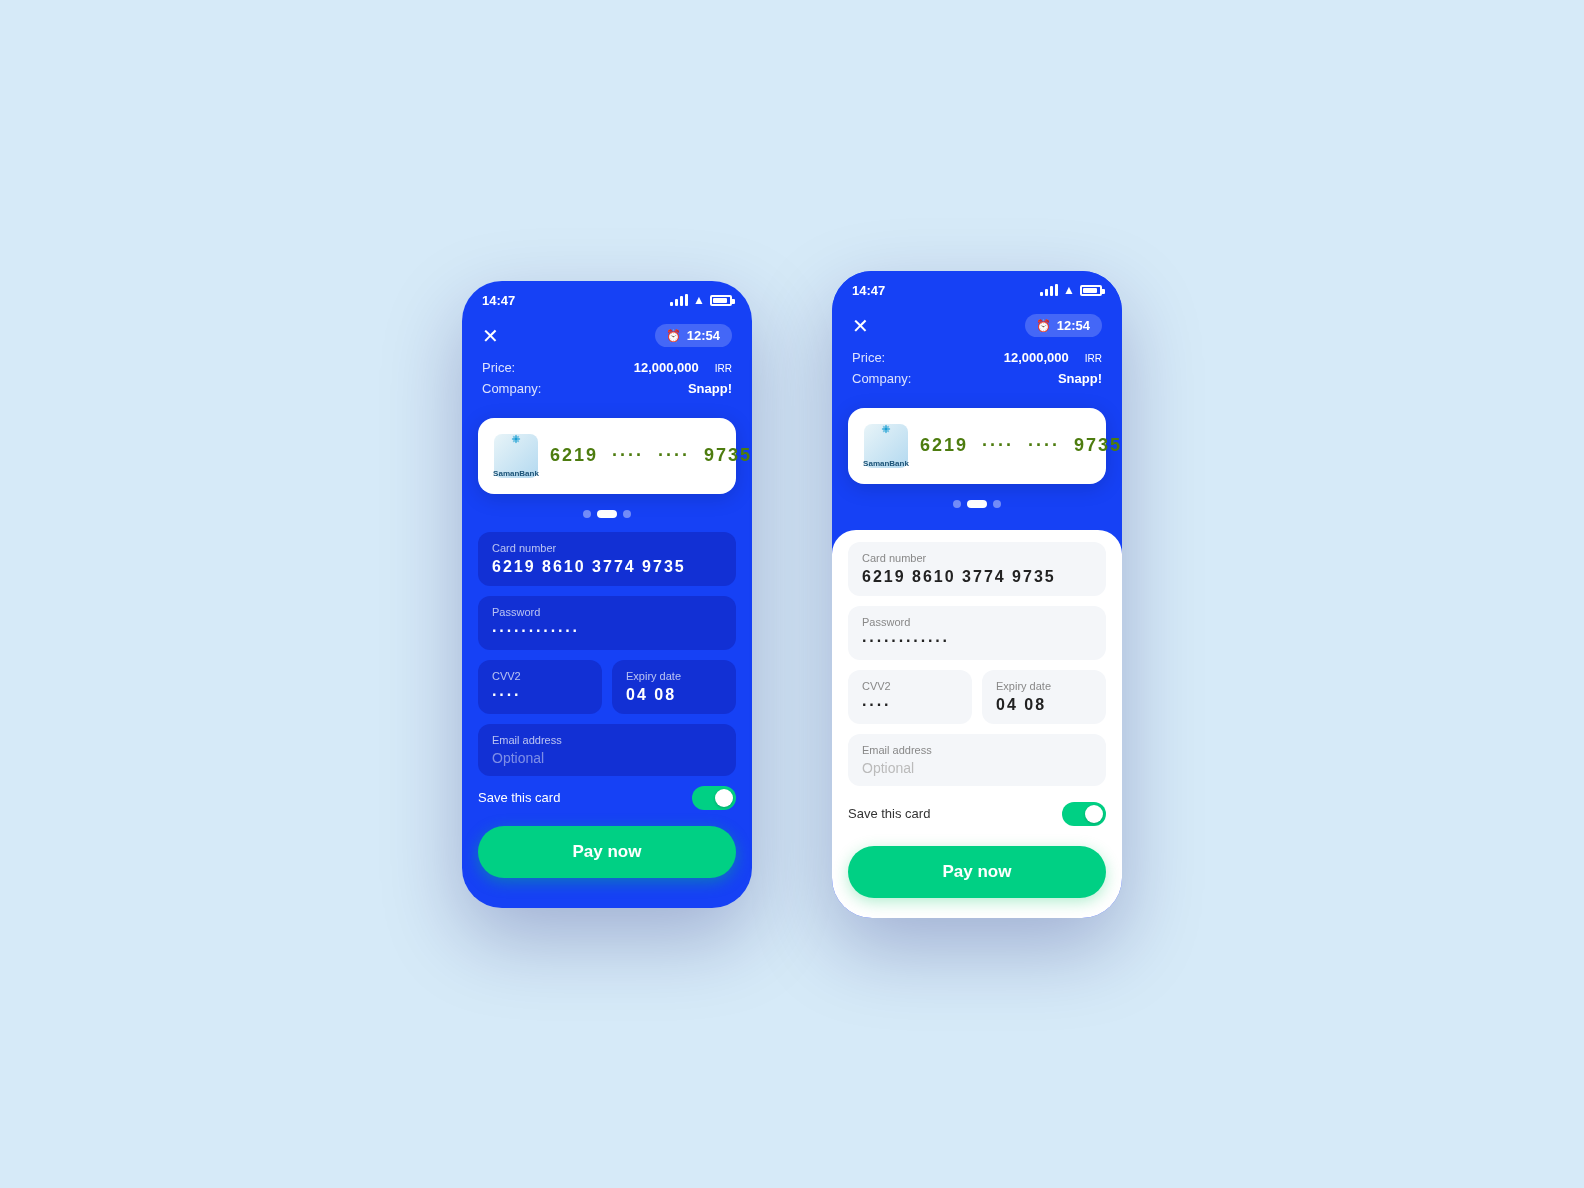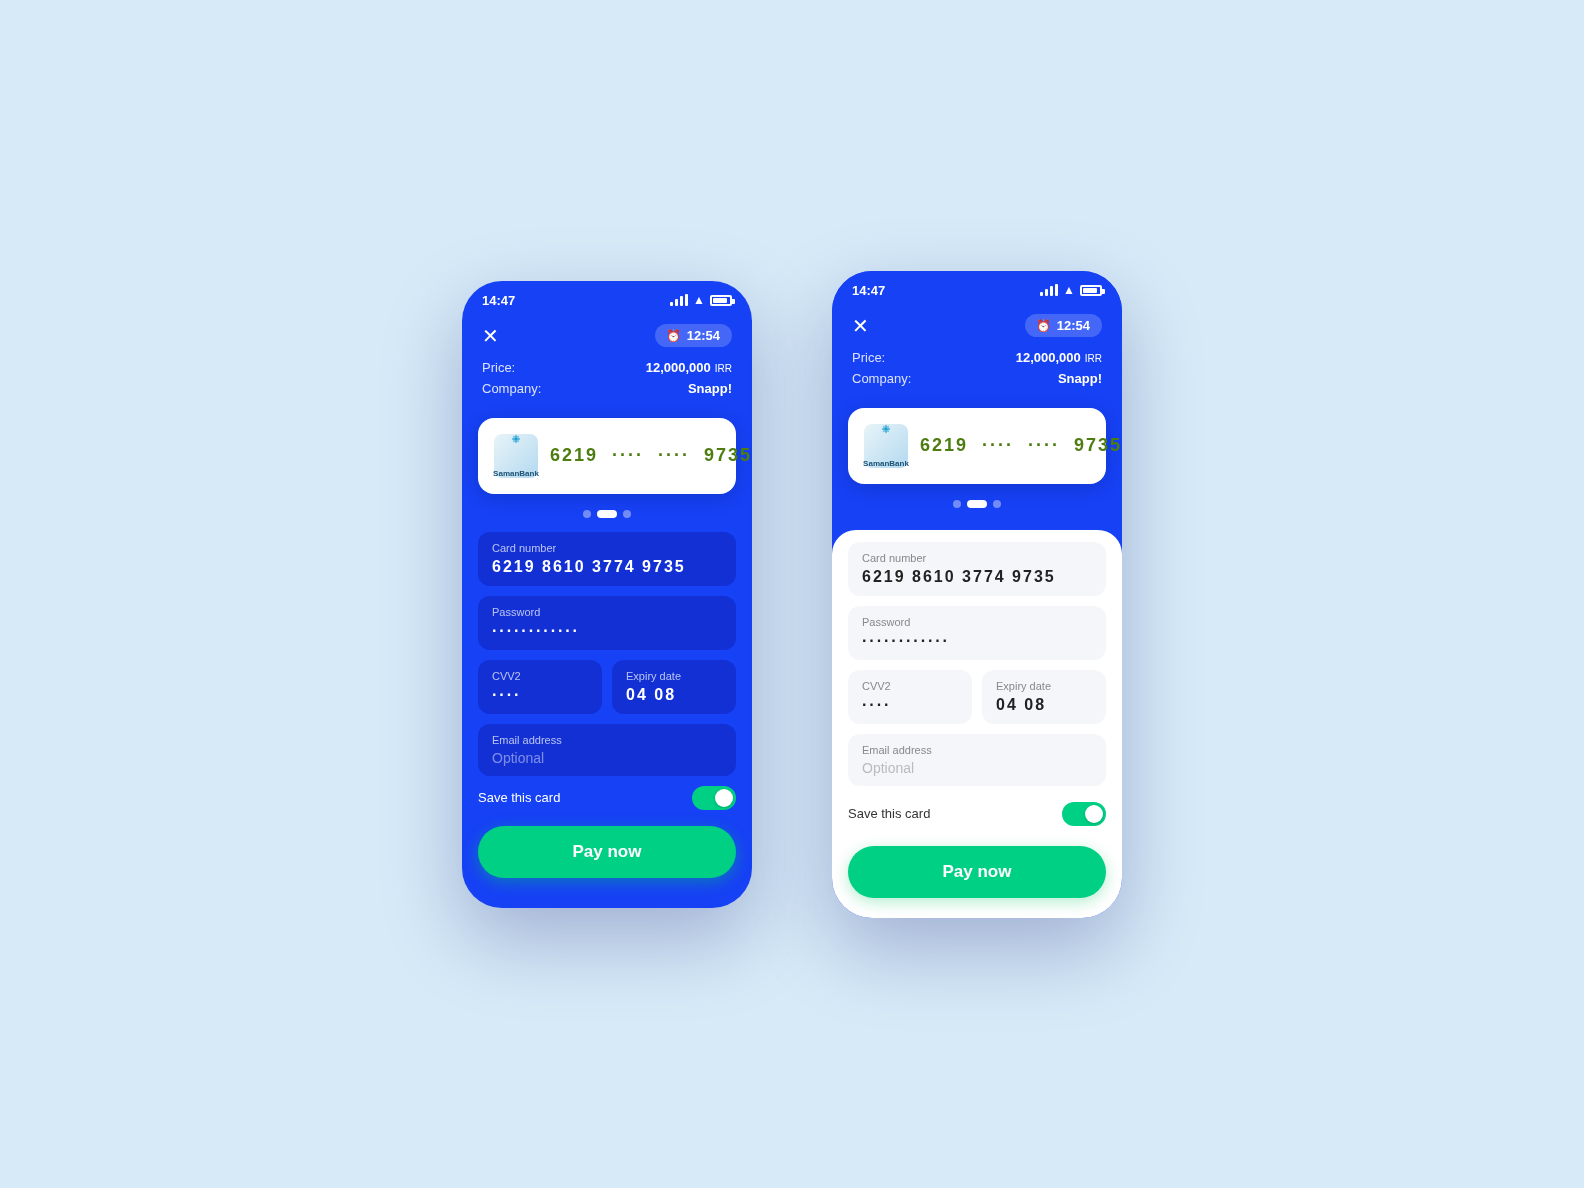--- a/index.html
+++ b/index.html
@@ -138,21 +138,21 @@
       font-size: 13px;
     }
     .price-value {
       color: white;
       font-size: 13px;
       font-weight: 600;
     }
     .price-unit {
       font-size: 10px;
       font-weight: 400;
-      margin-left: 4px;
+      margin-left: 16px;
     }
 
     
     .card-display-wrapper {
       padding: 0 16px 16px;
       position: relative;
     }
     .card-display {
       background: white;
       border-radius: 16px;

